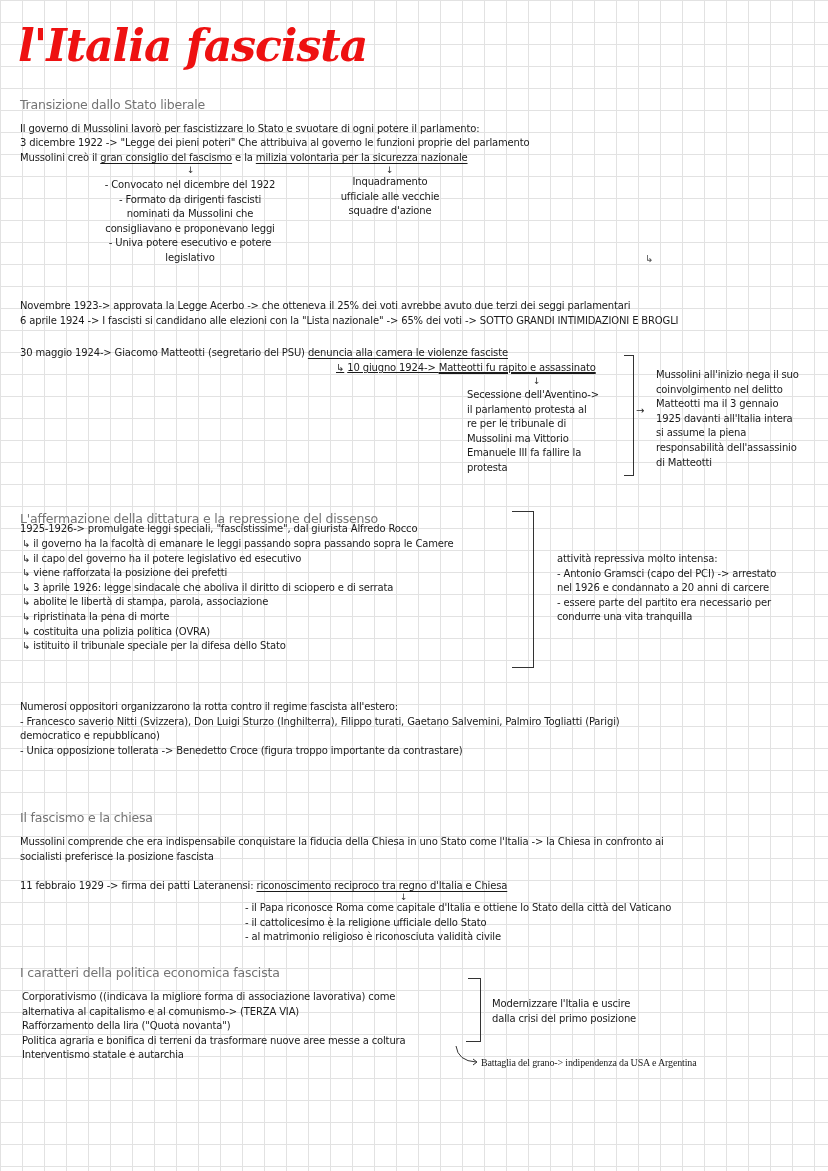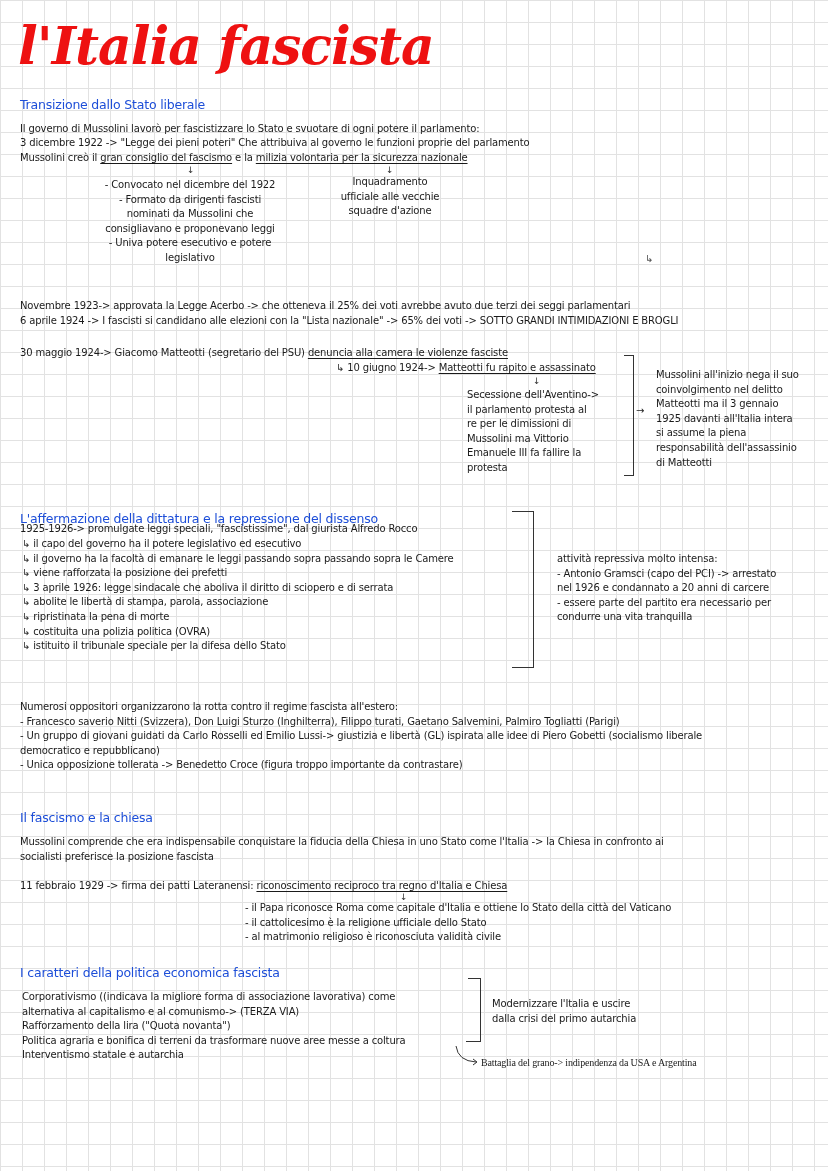--- a/index.html
+++ b/index.html
@@ -11,23 +11,23 @@
       linear-gradient(to bottom, #e2e2e2 1.5px, transparent 1.5px);
     background-size: 22px 22px;
     background-position: 22px 22px;
     font-family: "DejaVu Sans", sans-serif;
     color: #1a1a1a;
   }
   .abs { position: absolute; white-space: nowrap; }
   .t { font-size: 10px; line-height: 14.6px; letter-spacing: -0.15px; }
   .title {
     font-family: "DejaVu Serif", serif; font-style: italic; font-weight: bold;
-    color: #ee1111; font-size: 52px; letter-spacing: -1px; line-height: 60px;
+    color: #ee1111; font-size: 44px; letter-spacing: -1px; line-height: 60px;
   }
-  .h { color: #1d4ed8; font-size: 12.5px; line-height: 16px; letter-spacing: -0.2px; }
+  .h { color: #737373; font-size: 12.5px; line-height: 16px; letter-spacing: -0.2px; }
   .u { text-decoration: underline; text-underline-offset: 2px; text-decoration-thickness: 1px; }
   .line { position: absolute; background: #333; }
   .arrow-down { position: absolute; font-size: 9px; line-height: 9px; color: #333; }
   .hook { color: #333; margin-right: 3px; }
 </style>
 </head>
 <body>
 
 <div class="abs title" style="left:18px; top:16px;">l'Italia fascista</div>
 
@@ -54,29 +54,29 @@
   <div>squadre d'azione</div>
 </div>
 <div class="abs t" style="left:645px; top:252px; color:#555;">↳</div>
 
 <div class="abs t" style="left:20px; top:299px;">Novembre 1923-&gt; approvata la Legge Acerbo -&gt; che otteneva il 25% dei voti avrebbe avuto due terzi dei seggi parlamentari</div>
 <div class="abs t" style="left:20px; top:314px;">6 aprile 1924 -&gt; I fascisti si candidano alle elezioni con la "Lista nazionale" -&gt; 65% dei voti -&gt; SOTTO GRANDI INTIMIDAZIONI E BROGLI</div>
 
 <div class="abs t" style="left:20px; top:346px;">
   <span>30 maggio 1924-&gt; Giacomo Matteotti (segretario del PSU) </span><span class="u">denuncia alla camera le violenze fasciste</span>
 </div>
-<div class="abs t" style="left:336px; top:361px;">
+<div class="abs t" style="left:336px; top:361px;text-decoration:underline;">
   <span class="hook">↳</span><span>10 giugno 1924-&gt; </span><span class="u">Matteotti fu rapito e assassinato</span>
 </div>
 <div class="arrow-down" style="left:533px; top:377px;">↓</div>
 
 <div class="abs t" style="left:467px; top:388px;">
   <div>Secessione dell'Aventino-&gt;</div>
   <div>il parlamento protesta al</div>
-  <div>re per le dimissioni di</div>
+  <div>re per le tribunale di</div>
   <div>Mussolini  ma Vittorio</div>
   <div>Emanuele III fa fallire la</div>
   <div>protesta</div>
 </div>
 
 <div class="line" style="left:624px; top:355px; width:10px; height:1px;"></div>
 <div class="line" style="left:633px; top:355px; width:1px; height:121px;"></div>
 <div class="line" style="left:624px; top:475px; width:10px; height:1px;"></div>
 <div class="abs t" style="left:636px; top:404px;">→</div>
 
@@ -86,22 +86,22 @@
   <div>Matteotti ma il 3 gennaio</div>
   <div>1925 davanti all'Italia intera</div>
   <div>si assume la piena</div>
   <div>responsabilità dell'assassinio</div>
   <div>di Matteotti</div>
 </div>
 
 <div class="abs h" style="left:20px; top:498px;margin-top:13px;">L'affermazione della dittatura e la repressione del dissenso</div>
 <div class="abs t" style="left:20px; top:522px;">1925-1926-&gt; promulgate leggi speciali, "fascistissime", dal giurista Alfredo Rocco</div>
 <div class="abs t" style="left:22px; top:537px;">
+  <div><span class="hook">↳</span><span>il governo ha la facoltà di emanare le leggi passando sopra passando sopra le Camere</span></div>
   <div><span class="hook">↳</span><span>il capo del governo ha il potere legislativo ed esecutivo</span></div>
-  <div><span class="hook">↳</span><span>il governo ha la facoltà di emanare le leggi passando sopra passando sopra le Camere</span></div>
   <div><span class="hook">↳</span><span>viene rafforzata la posizione dei prefetti</span></div>
   <div><span class="hook">↳</span><span>3 aprile 1926: legge sindacale che aboliva il diritto di sciopero e di serrata</span></div>
   <div><span class="hook">↳</span><span>abolite le libertà di stampa, parola, associazione</span></div>
   <div><span class="hook">↳</span><span>ripristinata la pena di morte</span></div>
   <div><span class="hook">↳</span><span>costituita una polizia politica  (OVRA)</span></div>
   <div><span class="hook">↳</span><span>istituito il tribunale speciale per la difesa dello Stato</span></div>
 </div>
 
 <div class="line" style="left:512px; top:511px; width:22px; height:1px;"></div>
 <div class="line" style="left:533px; top:511px; width:1px; height:157px;"></div>
@@ -111,21 +111,20 @@
   <div>attività repressiva molto intensa:</div>
   <div>- Antonio Gramsci (capo del PCI) -&gt; arrestato</div>
   <div>nel 1926 e condannato a 20 anni di carcere</div>
   <div>- essere parte del partito era necessario per</div>
   <div>condurre una vita tranquilla</div>
 </div>
 
 <div class="abs t" style="left:20px; top:700px;">
   <div>Numerosi oppositori organizzarono la rotta contro il regime fascista all'estero:</div>
   <div>- Francesco saverio Nitti  (Svizzera), Don Luigi Sturzo (Inghilterra), Filippo turati, Gaetano Salvemini, Palmiro Togliatti (Parigi)</div>
-  <div>- Un gruppo di giovani guidati da Carlo Rosselli ed Emilio Lussi-&gt; giustizia e libertà (GL) ispirata alle idee di Piero Gobetti (socialismo liberale</div>
   <div>democratico e repubblicano)</div>
   <div>- Unica opposizione tollerata -&gt; Benedetto Croce (figura troppo importante da contrastare)</div>
 </div>
 
 <div class="abs h" style="left:20px; top:810px;">Il fascismo e la chiesa</div>
 <div class="abs t" style="left:20px; top:835px;">
   <div>Mussolini comprende che era indispensabile conquistare la fiducia della Chiesa in uno Stato come l'Italia -&gt; la Chiesa in confronto ai</div>
   <div>socialisti preferisce la posizione fascista</div>
 </div>
 <div class="abs t" style="left:20px; top:879px;">
@@ -146,19 +145,19 @@
   <div>Politica agraria e bonifica di terreni da trasformare nuove aree messe a coltura</div>
   <div>Interventismo statale e autarchia</div>
 </div>
 
 <div class="line" style="left:468px; top:978px; width:13px; height:1px;"></div>
 <div class="line" style="left:480px; top:978px; width:1px; height:64px;"></div>
 <div class="line" style="left:466px; top:1041px; width:15px; height:1px;"></div>
 
 <div class="abs t" style="left:492px; top:997px;">
   <div>Modernizzare l'Italia e uscire</div>
-  <div>dalla crisi del primo autarchia</div>
+  <div>dalla crisi del primo posizione</div>
 </div>
 <svg class="abs" style="left:454px; top:1045px;" width="30" height="24">
   <path d="M2 1 Q4 16 22 17" fill="none" stroke="#333" stroke-width="1"></path>
   <path d="M19 14 L23 17 L19 20" fill="none" stroke="#333" stroke-width="1"></path>
 </svg>
 <div class="abs t" style="left:481px; top:1056px;font-family:Liberation Serif, serif;">Battaglia del grano-&gt; indipendenza da USA e Argentina</div>
 
 </body></html>

